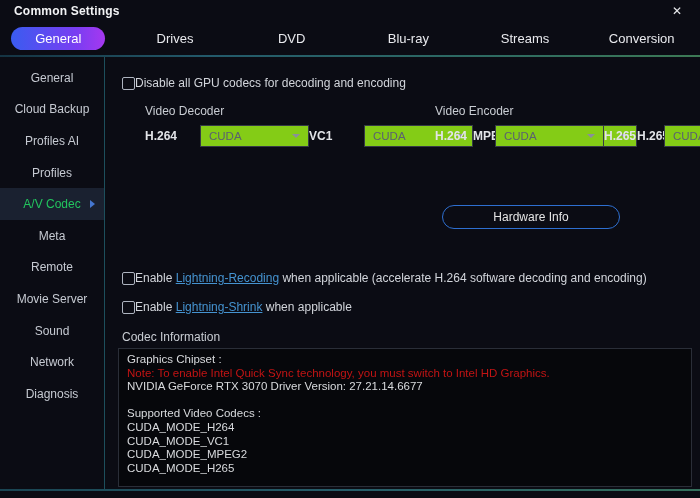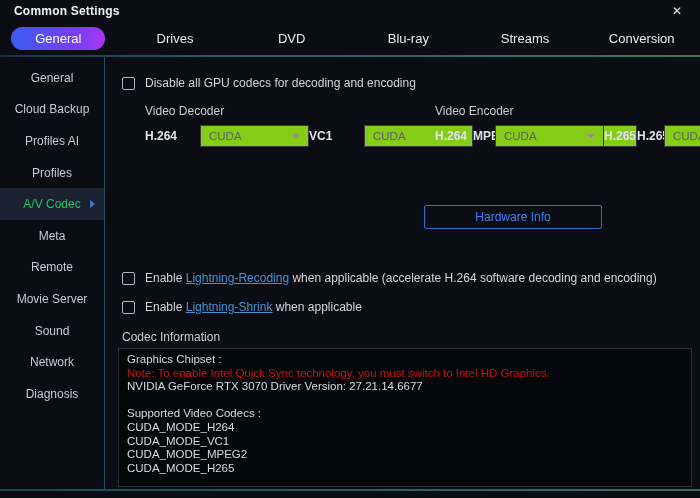--- a/index.html
+++ b/index.html
@@ -39,21 +39,21 @@
     justify-content:center; font-size:12px; color:#c6cad2; cursor:default; }
   .side-item.active { background:#1a2130; color:#22c55e; }
   .side-arrow { display:none; position:absolute; right:9px; top:50%; margin-top:-4px;
     width:0; height:0; border-left:5px solid #4577d0;
     border-top:4px solid transparent; border-bottom:4px solid transparent; }
   .side-item.active .side-arrow { display:block; }
 
   
   .content { position:absolute; left:106px; top:57px; right:0; height:432px; }
 
-  .check-row { position:absolute; display:flex; align-items:center; gap:10px; font-size:12px; color:#d2d5db; }
+  .check-row { position:absolute; display:flex; align-items:center; font-size:12px; color:#d2d5db; }
   .checkbox { width:13px; height:13px; border:1px solid #aeb4c0; border-radius:2px;
     background:transparent; flex:0 0 13px; }
   .row-gpu     { left:16px; top:19px; }
   .row-recode  { left:16px; top:214px; }
   .row-shrink  { left:16px; top:243px; }
   .link { color:#4593d0; text-decoration:underline; cursor:pointer; }
 
   .section-label { position:absolute; font-size:12px; color:#c9cdd3; }
   .decoder-title { left:39px; top:47px; }
   .encoder-title { left:329px; top:47px; }
@@ -63,23 +63,23 @@
   .encoder-rows { left:329px; }
   .codec-row { display:flex; align-items:center; height:22px; margin-bottom:5px; }
   .codec-label { width:55px; font-size:12px; font-weight:bold; color:#e2e4e8; }
   .encoder-rows .codec-label { width:60px; }
   .dropdown { position:relative; width:109px; height:22px; background:#84cc16;
     border:1px solid #353a46; display:flex; align-items:center; padding:0 8px; cursor:default; }
   .dd-value { font-size:11.5px; color:#5a6170; }
   .dd-arrow { position:absolute; right:8px; top:50%; margin-top:-2px; width:0; height:0;
     border-top:4px solid #8a8f9a; border-left:4px solid transparent; border-right:4px solid transparent; }
 
-  .hw-btn { position:absolute; left:318px; top:148px; width:178px; height:24px;
-    background:transparent; border:1px solid #2e6fd0; border-radius:2px;
-    color:#3b82f6; font-size:12px; font-family:"Liberation Sans",sans-serif; cursor:pointer; }
+  .hw-btn { position:absolute; left:336px; top:148px; width:178px; height:24px;
+    background:transparent; border:1px solid #2e6fd0; border-radius:12px;
+    color:#e5e5e5; font-size:12px; font-family:"Liberation Sans",sans-serif; cursor:pointer; }
 
   .codec-info-label { left:16px; top:273px; }
   .codec-box { position:absolute; left:12px; right:8px; top:291px; height:139px;
     background:#06070b; border:1px solid #2a2e38; overflow:hidden; padding:4px 8px; }
   .code-line { font-size:11.5px; line-height:13.6px; min-height:13.6px;
     color:#d8dadd; white-space:nowrap; }
   .code-line.red { color:#c21414; }
 </style>
 </head>
 <body>

